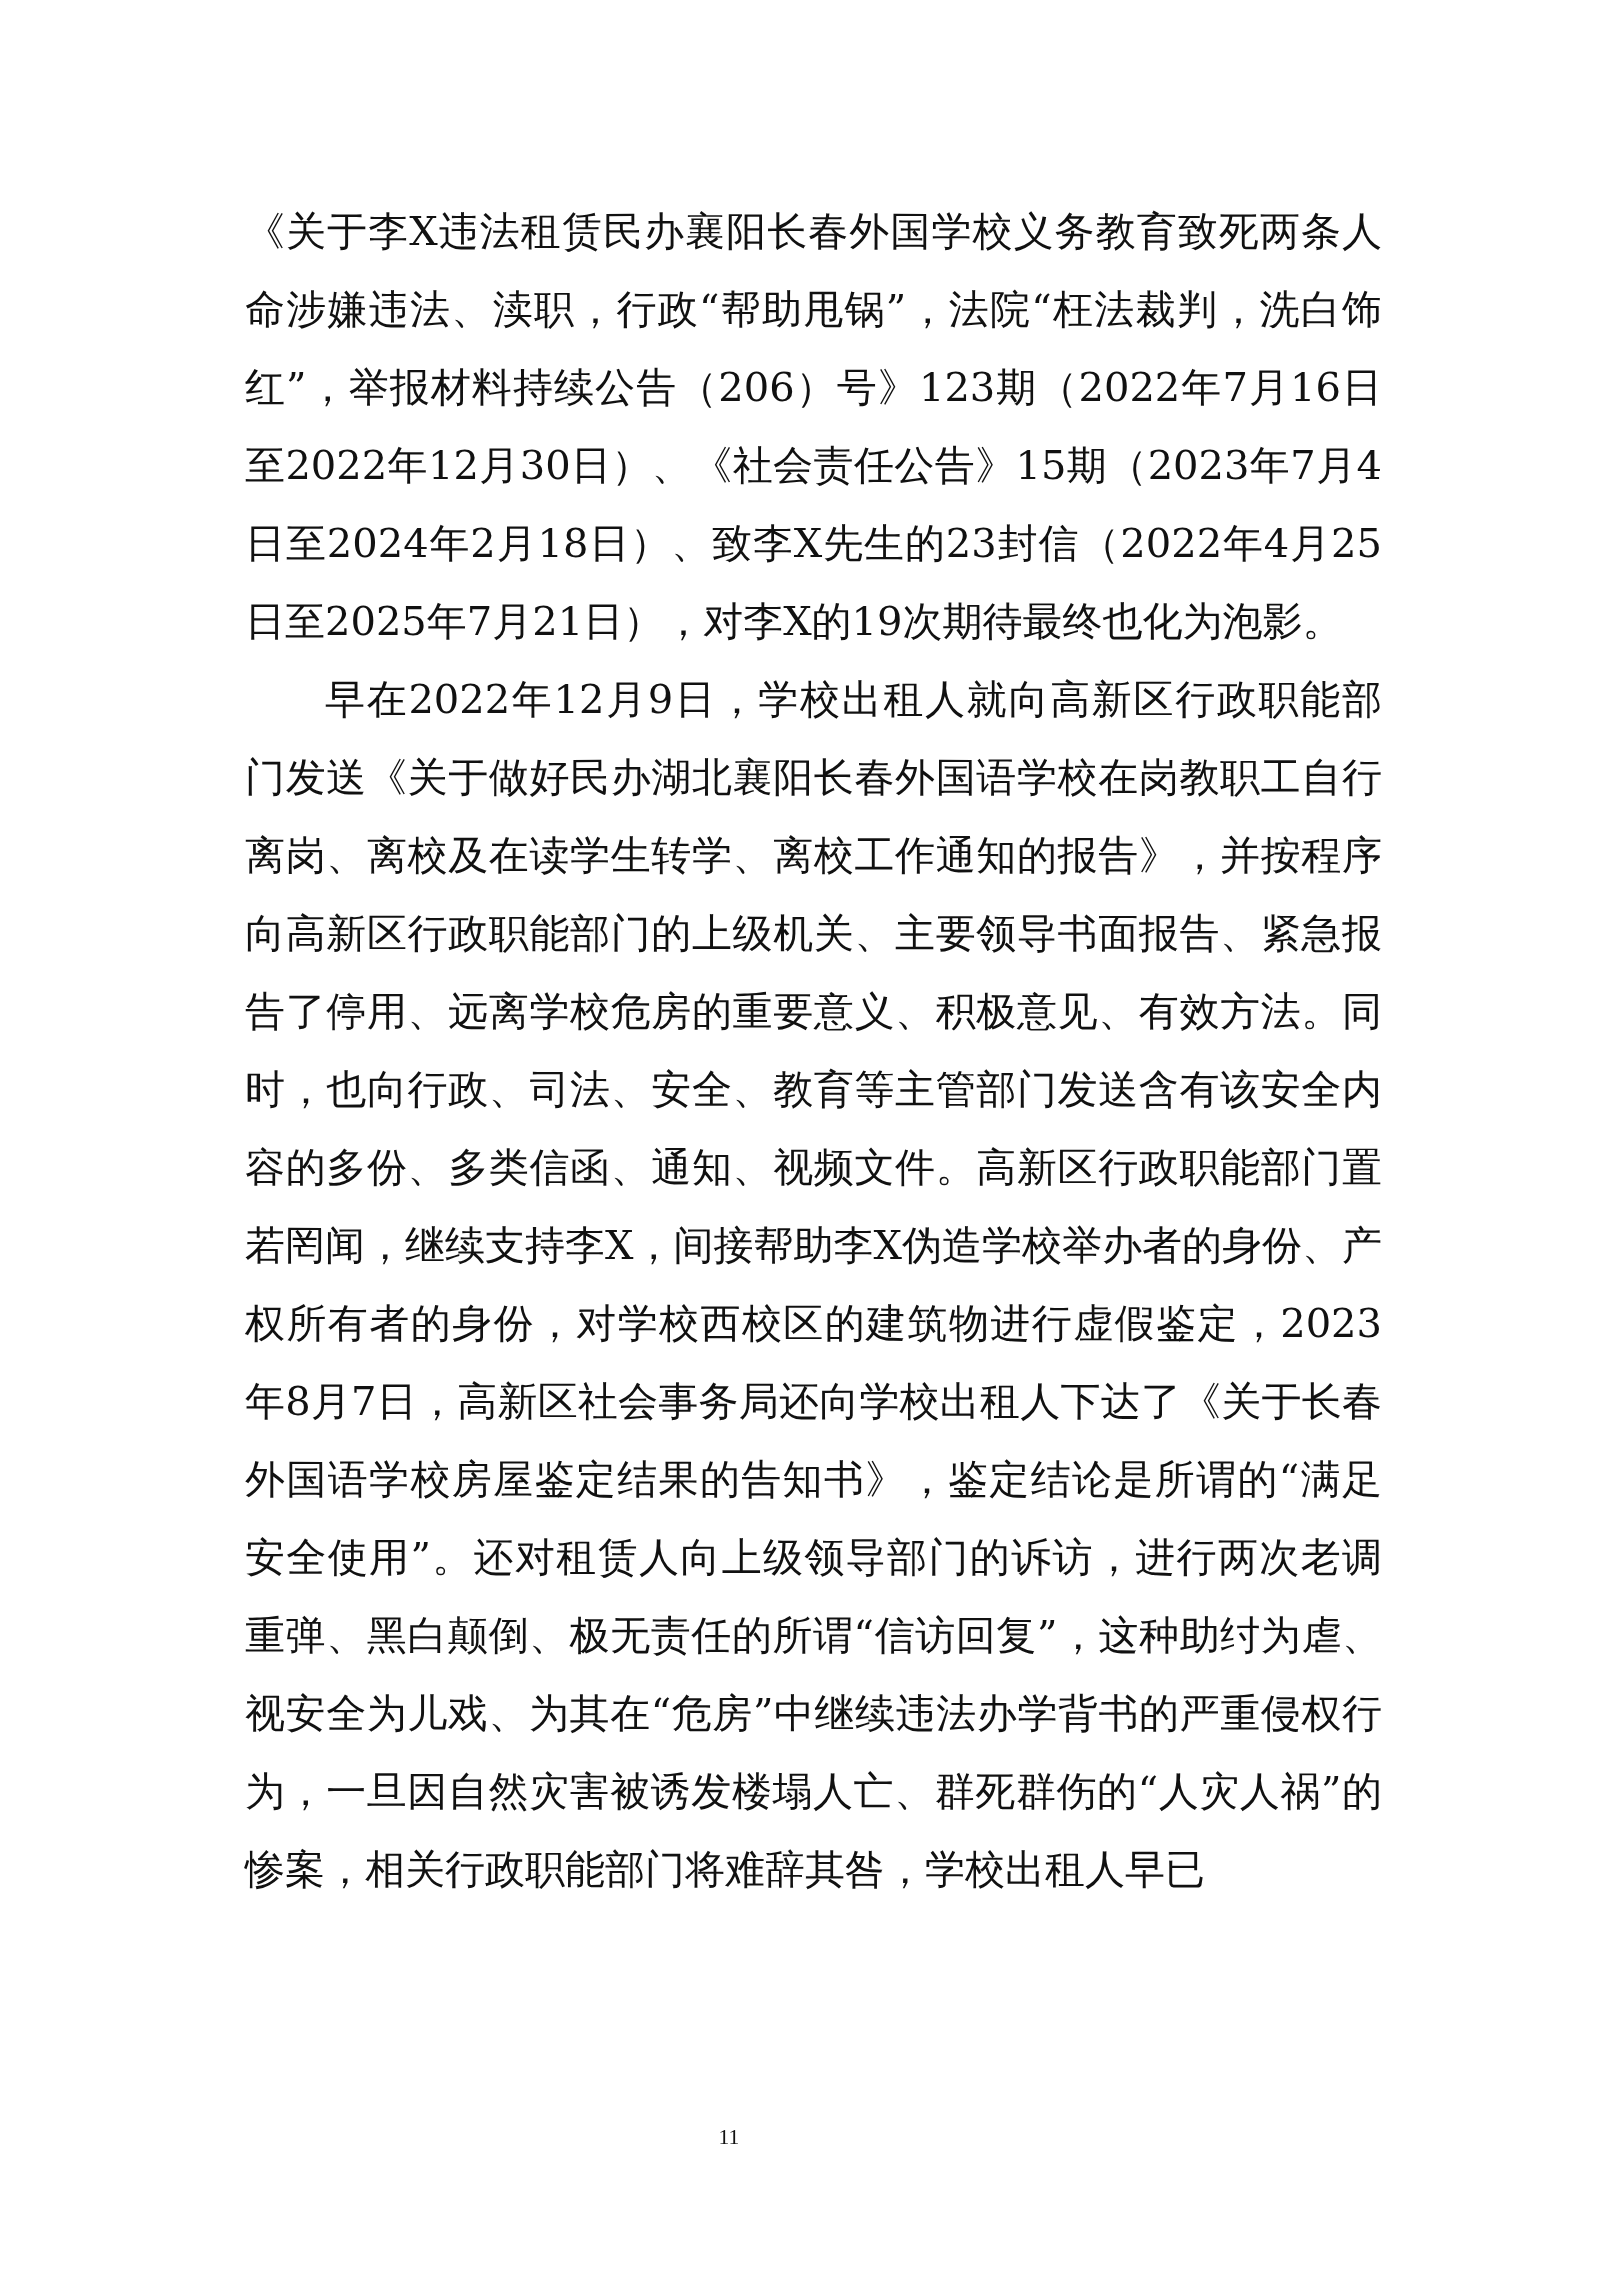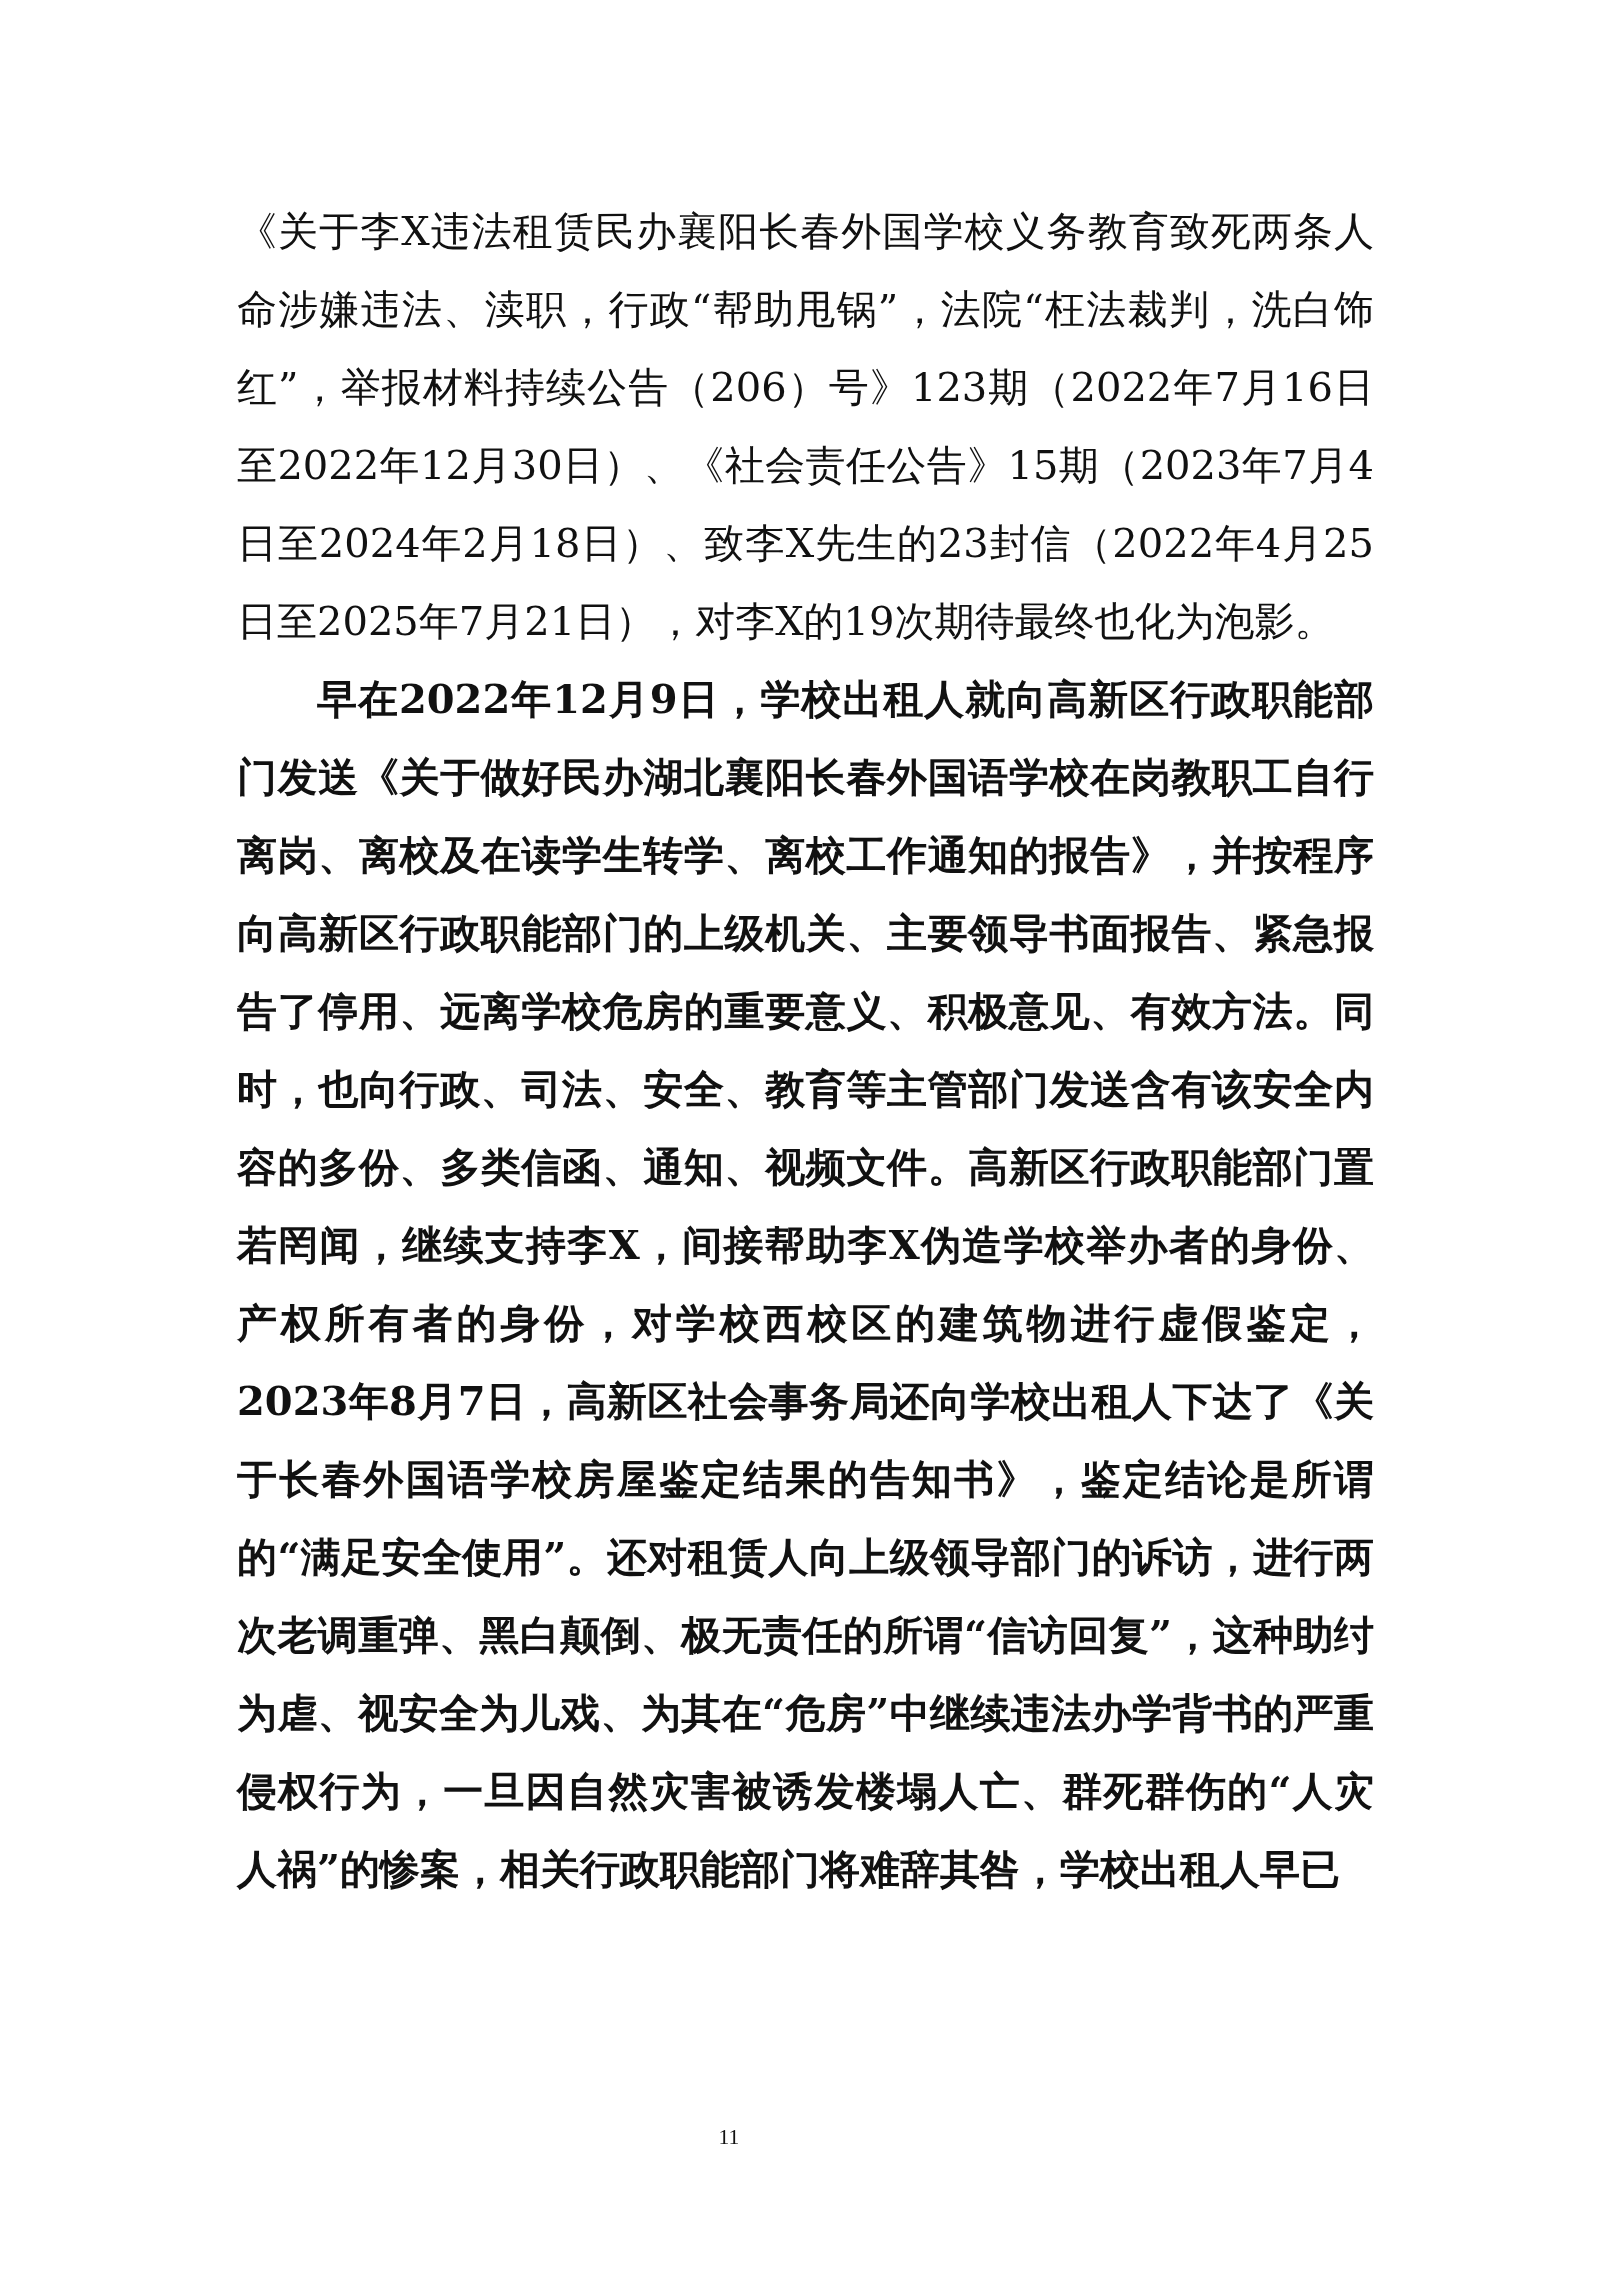--- a/index.html
+++ b/index.html
@@ -1,25 +1,25 @@
 <!DOCTYPE html>
 <html><head>
 <meta charset="utf-8">
 <style>
   html, body { margin: 0; padding: 0; background: #ffffff; }
   body { width: 1621px; height: 2293px; position: relative; overflow: hidden; }
   .page { position: absolute; left: 0; top: 0; width: 1621px; height: 2293px; background: #fff; }
   .content {
-    position: absolute; left: 237px; top: 192px; width: 1137px;
+    position: absolute; left: 245px; top: 192px; width: 1137px;
     font-family: "DejaVu Serif", "Liberation Serif", serif;
     font-size: 40px; line-height: 78px; color: #111;
     text-align: justify; text-justify: inter-character;
   }
   .para { margin: 0; }
-  .indent { text-indent: 80px; font-weight: bold; }
+  .indent { text-indent: 80px; }
   .heading { margin: 0; text-indent: 80px; font-weight: bold; font-family: "DejaVu Sans", "Liberation Sans", sans-serif; }
   .page-number {
     position: absolute; left: 0; width: 1458px; top: 2125px; text-align: center;
     font-family: "Liberation Serif", serif; font-size: 21.6px; color: #111;
   }
 </style>
 </head>
 <body>
 
 <div class="page">

